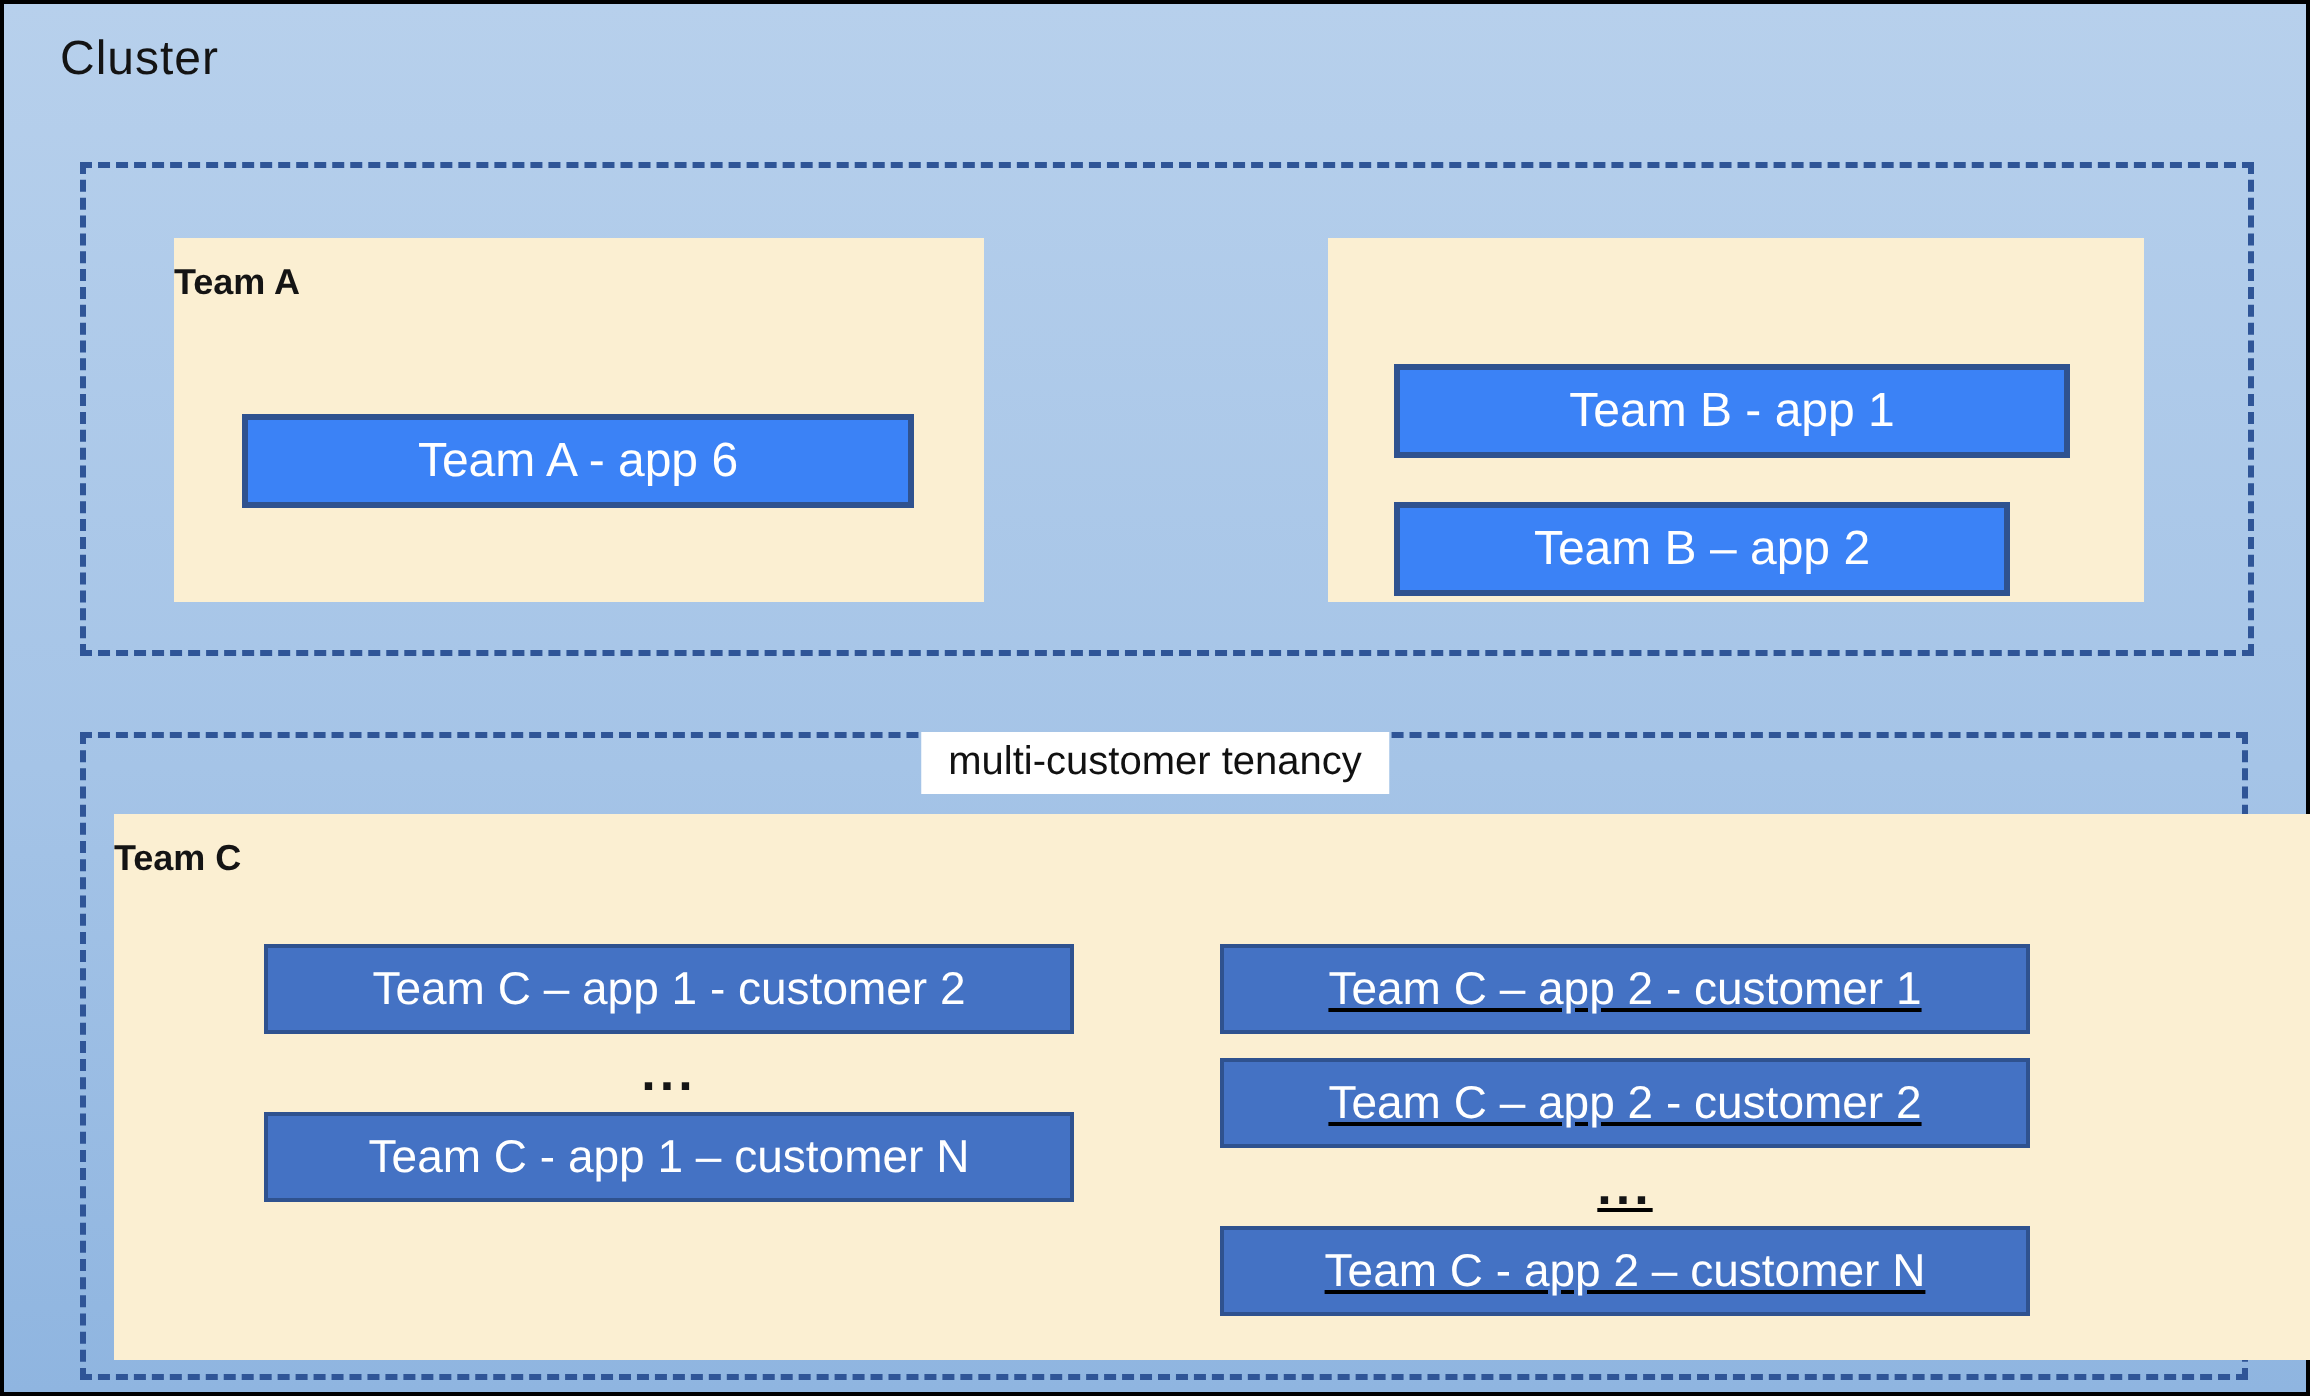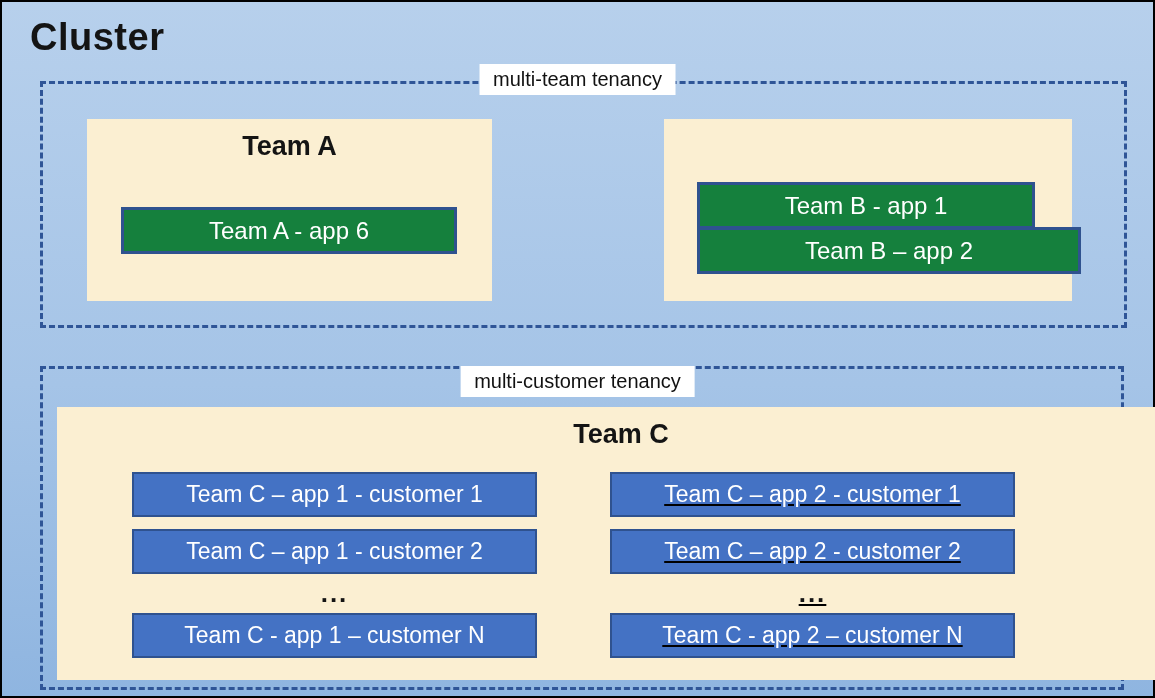--- a/index.html
+++ b/index.html
@@ -12,22 +12,22 @@
     position: relative;
     width: 1155px;
     height: 698px;
     border: 2px solid #000000;
     background: linear-gradient(180deg, #b7d0ec 0%, #a5c4e7 55%, #8fb5e0 100%);
   }
   .cluster-title {
     position: absolute;
     left: 28px;
     top: 14px;
-    font-size: 38px;
-    font-weight: bold;
+    font-size: 24px;
+    font-weight: normal;
     color: #141414;
     letter-spacing: 0.5px;
   }
   .zone {
     position: absolute;
     border: 3px dashed #2f5597;
   }
   .zone-multi-team   { left: 38px; top: 79px;  width: 1087px; height: 247px; }
   .zone-multi-customer { left: 38px; top: 364px; width: 1084px; height: 324px; }
   .zone-label {
@@ -49,39 +49,38 @@
     z-index: 2;
   }
   .team-a { left: 85px;  top: 117px; width: 405px;  height: 182px; }
   .team-b { left: 662px; top: 117px; width: 408px;  height: 182px; }
   .team-c { left: 55px;  top: 405px; width: 1128px; height: 273px; }
   .team-title {
     position: absolute;
     top: 12px;
     left: 0;
     width: 100%;
-    text-align: center;
-    font-size: 27px;
+    font-size: 18px;
     font-weight: bold;
     color: #141414;
   }
   .app-box {
     position: absolute;
-    background: #15803d;
+    background: #3b82f6;
     border: 3px solid #2f528f;
     color: #ffffff;
     display: flex;
     align-items: center;
     justify-content: center;
     font-size: 24px;
     white-space: nowrap;
   }
   .team-a .app-1 { left: 34px; top: 88px;  width: 336px; height: 47px; }
   .team-b .app-1 { left: 33px; top: 63px;  width: 338px; height: 47px; }
-  .team-b .app-2 { left: 33px; top: 108px; width: 384px; height: 47px; }
+  .team-b .app-2 { left: 33px; top: 132px; width: 308px; height: 47px; }
   .c-col {
     position: absolute;
     top: 65px;
     width: 405px;
   }
   .c-col-1 { left: 75px; }
   .c-col-2 { left: 553px; text-decoration: underline; }
   .c-app {
     position: relative;
     width: 100%;
@@ -108,40 +107,38 @@
   }
 </style>
 </head>
 <body>
 
 <div class="canvas">
 
   <div class="cluster-title">Cluster</div>
 
   <div class="zone zone-multi-team"></div>
-  <div class="zone-label zone-label-1">multi-team tenancy</div>
 
   <div class="team-panel team-a">
     <div class="team-title">Team A</div>
     <div class="app-box app-1">Team A - app 6</div>
   </div>
 
   <div class="team-panel team-b">
     <div class="app-box app-1">Team B - app 1</div>
     <div class="app-box app-2">Team B – app 2</div>
   </div>
 
   <div class="zone zone-multi-customer"></div>
   <div class="zone-label zone-label-2">multi-customer tenancy</div>
 
   <div class="team-panel team-c">
     <div class="team-title">Team C</div>
 
     <div class="c-col c-col-1">
-      <div class="c-app">Team C – app 1 - customer 1</div>
       <div class="c-app">Team C – app 1 - customer 2</div>
       <div class="c-ellipsis">...</div>
       <div class="c-app">Team C - app 1 – customer N</div>
     </div>
 
     <div class="c-col c-col-2">
       <div class="c-app">Team C – app 2 - customer 1</div>
       <div class="c-app">Team C – app 2 - customer 2</div>
       <div class="c-ellipsis">...</div>
       <div class="c-app">Team C - app 2 – customer N</div>

